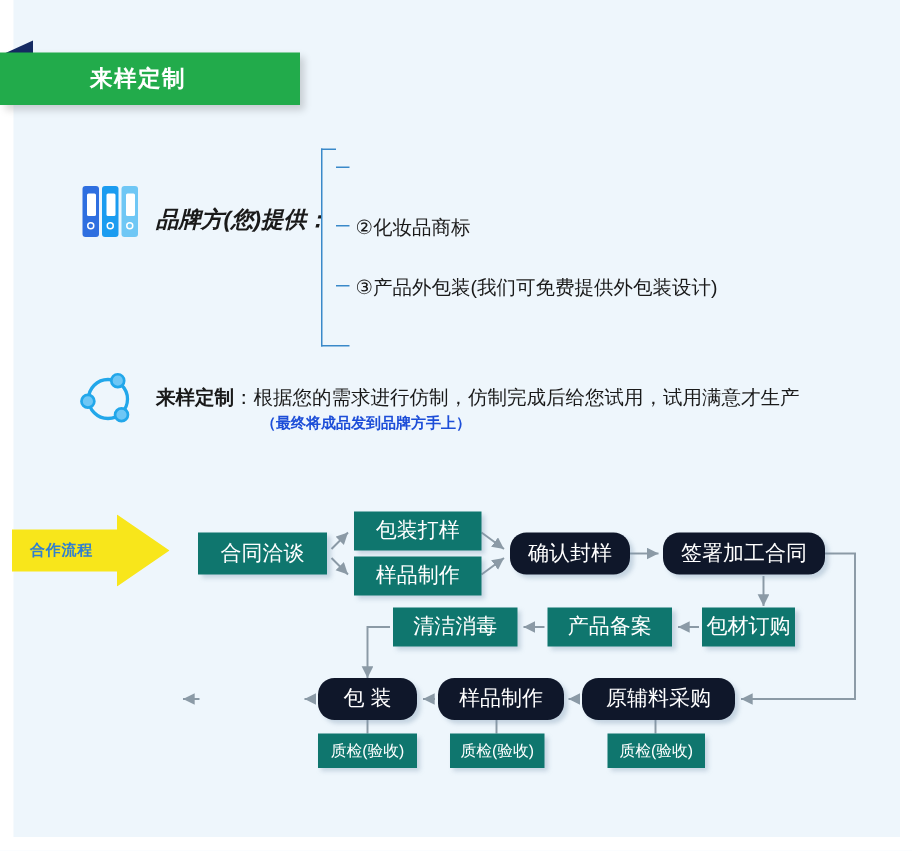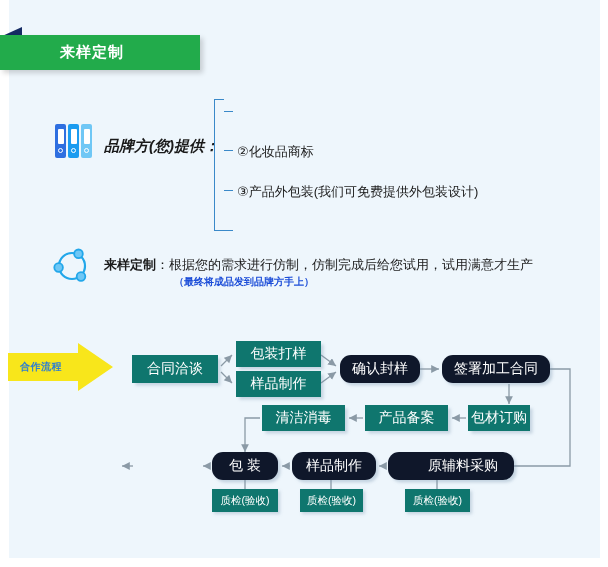--- a/index.html
+++ b/index.html
@@ -209,21 +209,21 @@
   <div class="node" style="left:132px;top:355px;width:86px;height:28px;">合同洽谈</div>
   <div class="node" style="left:236px;top:341px;width:85px;height:26px;">包装打样</div>
   <div class="node" style="left:236px;top:371px;width:85px;height:26px;">样品制作</div>
   <div class="node dark" style="left:340px;top:355px;width:80px;height:28px;">确认封样</div>
   <div class="node dark" style="left:442px;top:355px;width:108px;height:28px;">签署加工合同</div>
 
   <div class="node" style="left:468px;top:405px;width:62px;height:26px;">包材订购</div>
   <div class="node" style="left:365px;top:405px;width:83px;height:26px;font-family:Liberation Serif, serif;">产品备案</div>
   <div class="node" style="left:262px;top:405px;width:83px;height:26px;">清洁消毒</div>
 
-  <div class="node dark" style="left:388px;top:452px;width:102px;height:28px;padding-left:24px;">原辅料采购</div>
+  <div class="node dark" style="left:388px;top:452px;width:102px;height:28px;">原辅料采购</div>
   <div class="node dark" style="left:292px;top:452px;width:84px;height:28px;">样品制作</div>
   <div class="node dark" style="left:212px;top:452px;width:66px;height:28px;">包 装</div>
 
   <div class="node small" style="left:212px;top:489px;width:66px;height:23px;">质检(验收)</div>
   <div class="node small" style="left:300px;top:489px;width:63px;height:23px;">质检(验收)</div>
   <div class="node small" style="left:405px;top:489px;width:65px;height:23px;">质检(验收)</div>
 
 </div>
 
 </body></html>

